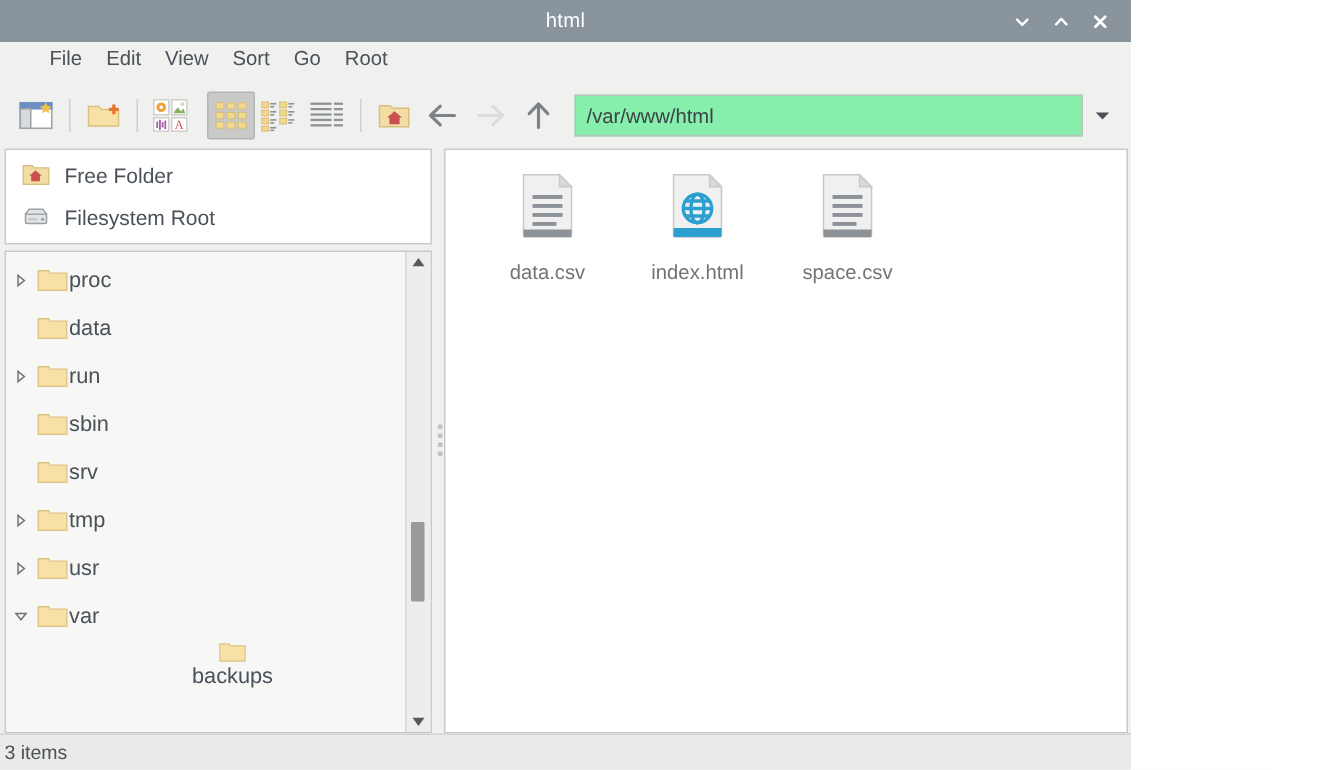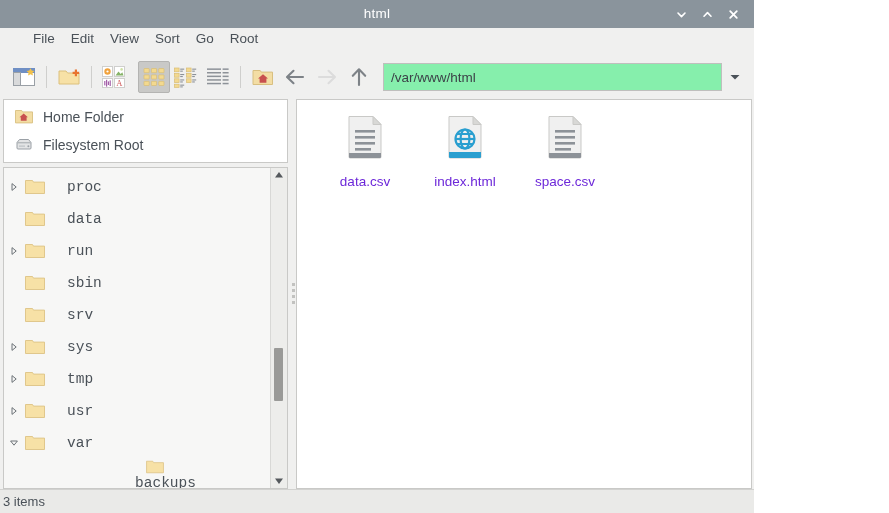--- a/index.html
+++ b/index.html
@@ -202,23 +202,22 @@
     width: 20px;
     display: flex;
     align-items: center;
     justify-content: center;
     flex: none;
     cursor: default;
   }
   .tree-label {
     font-size: 14.5px;
     color: #4a5158;
-    margin-left: 21px;
+    margin-left: 0;
     white-space: nowrap;
-    font-family: Liberation Mono, monospace;
   }
 
   
   .vscroll {
     width: 16px;
     background: #ededeb;
     border-left: 1px solid #d8d8d6;
     flex: none;
     display: flex;
     flex-direction: column;
@@ -292,21 +291,21 @@
   .file-icon {
     width: 48px;
     height: 56px;
     display: flex;
     align-items: center;
     justify-content: center;
   }
   .file-name {
     margin-top: 6px;
     font-size: 13.5px;
-    color: #6d28d9;
+    color: #737373;
     text-align: center;
     white-space: nowrap;
   }
 
   
   .statusbar {
     height: 24px;
     background: #eaeae8;
     border-top: 1px solid #d2d2d0;
     display: flex;
@@ -512,21 +511,21 @@
   <div class="body-area">
 
     <div class="sidebar">
 
       <div class="places">
         <div class="place-row">
           <svg width="20" height="18" viewBox="0 0 20 18">
             <path d="M1.5 2.5 h6.2 l0.9 1.4 h9.9 v11 H1.5 z" fill="#f3dda4" stroke="#d8bf80" stroke-width="0.9"></path>
             <path d="M9.7 5.6 l4.2 3.6 h-1.3 v3.6 H6.8 V9.2 H5.5 z" fill="#c8504f"></path>
           </svg>
-          <div class="place-label">Home Folder</div>
+          <div class="place-label">Free Folder</div>
         </div>
         <div class="place-row">
           <svg width="20" height="18" viewBox="0 0 20 18">
             <path d="M3 6.5 L5.5 3.5 h9 L17 6.5 v5.5 a1 1 0 0 1 -1 1 H4 a1 1 0 0 1 -1 -1 z" fill="#e3e4e5" stroke="#9aa0a6" stroke-width="1"></path>
             <path d="M3.4 6.8 h13.2" stroke="#9aa0a6" stroke-width="0.9" fill="none"></path>
             <circle cx="14.4" cy="10.2" r="1" fill="#9aa0a6"></circle>
             <rect x="5" y="9.4" width="6" height="1.5" fill="#c4c8cb"></rect>
           </svg>
           <div class="place-label">Filesystem Root</div>
         </div>
@@ -576,31 +575,20 @@
           </div>
 
           <div class="tree-row">
             <div class="expander"></div>
             <svg width="22" height="18" viewBox="0 0 22 18">
                 <path d="M1.5 2.5 h7 l1 1.6 h11 v11.4 H1.5 z" fill="#f7e1a6" stroke="#ddc385" stroke-width="0.9"></path>
               </svg>
             <div class="tree-label">srv</div>
           </div>
 
-          <div class="tree-row">
-            <div class="expander">
-              <svg width="10" height="10" viewBox="0 0 10 10">
-                  <path d="M3 1.6 L7.2 5 L3 8.4 Z" fill="none" stroke="#6d7378" stroke-width="1"></path>
-                </svg>
-            </div>
-            <svg width="22" height="18" viewBox="0 0 22 18">
-                <path d="M1.5 2.5 h7 l1 1.6 h11 v11.4 H1.5 z" fill="#f7e1a6" stroke="#ddc385" stroke-width="0.9"></path>
-              </svg>
-            <div class="tree-label">sys</div>
-          </div>
 
           <div class="tree-row">
             <div class="expander">
               <svg width="10" height="10" viewBox="0 0 10 10">
                   <path d="M3 1.6 L7.2 5 L3 8.4 Z" fill="none" stroke="#6d7378" stroke-width="1"></path>
                 </svg>
             </div>
             <svg width="22" height="18" viewBox="0 0 22 18">
                 <path d="M1.5 2.5 h7 l1 1.6 h11 v11.4 H1.5 z" fill="#f7e1a6" stroke="#ddc385" stroke-width="0.9"></path>
               </svg>

